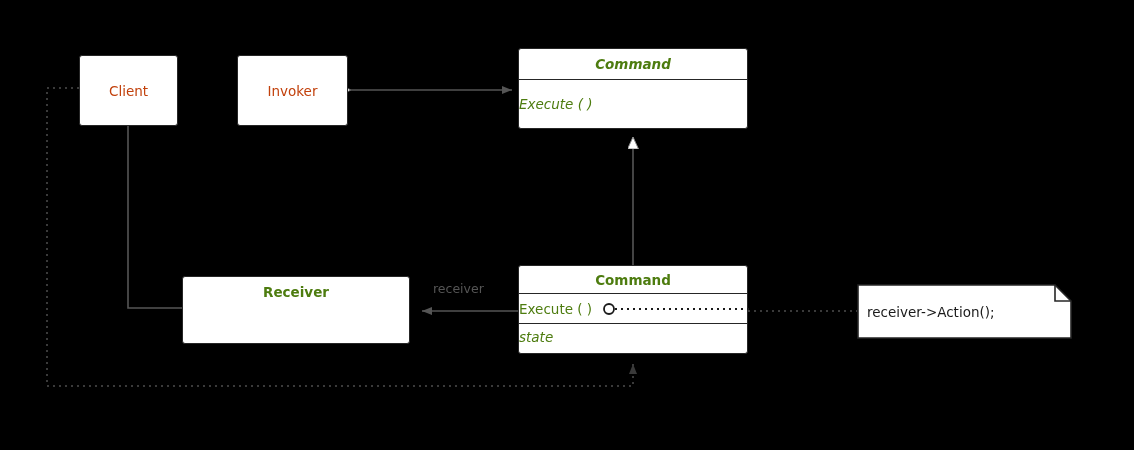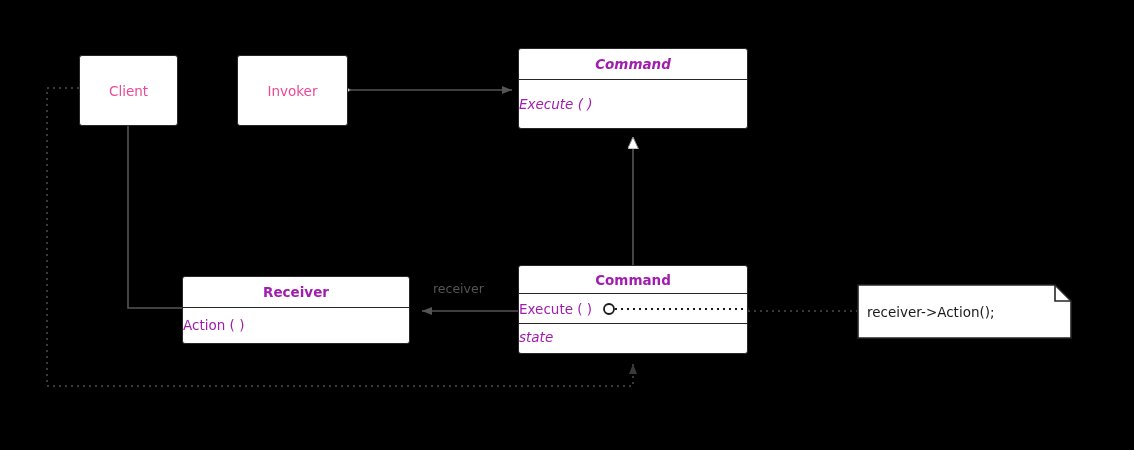--- a/index.html
+++ b/index.html
@@ -28,21 +28,21 @@
     border: 1.6px solid #262626;
     border-radius: 3px;
     box-sizing: border-box;
     z-index: 3;
   }
   .uml-row {
     position: relative;
     box-sizing: border-box;
     display: flex;
     align-items: center;
-    color: #a21caf;
+    color: #4d7c0f;
   }
   .row-title {
     justify-content: center;
     font-weight: bold;
     font-size: 13.5px;
   }
   .row-title.abstract {
     font-style: italic;
   }
   .row-member {
@@ -53,21 +53,21 @@
     font-style: italic;
   }
   .divider {
     border-top: 1.6px solid #262626;
   }
   .simple-box {
     display: flex;
     align-items: center;
     justify-content: center;
     font-size: 13.5px;
-    color: #ec4899;
+    color: #c2410c;
   }
   .note-box {
     position: absolute;
     z-index: 3;
   }
   .note-text {
     position: absolute;
     font-size: 13.5px;
     color: #1a1a1a;
     white-space: nowrap;
@@ -140,23 +140,20 @@
     </div>
     <div class="uml-row row-member abstract divider" style="height:48px;">
       <span>Execute (  )</span>
     </div>
   </div>
 
   <div class="uml-box" style="left:182px; top:276px; width:228px; height:68px;">
     <div class="uml-row row-title" style="height:30px;">
       <span>Receiver</span>
     </div>
-    <div class="uml-row row-member divider" style="height:35px;">
-      <span>Action (  )</span>
-    </div>
   </div>
 
   <div class="uml-box" style="left:518px; top:265px; width:230px; height:89px;">
     <div class="uml-row row-title" style="height:27px;">
       <span>Command</span>
     </div>
     <div class="uml-row row-member divider" style="height:30px;">
       <span>Execute (  )</span>
 
       <svg style="position:absolute; left:84px; top:8px; width:146px; height:14px;">

